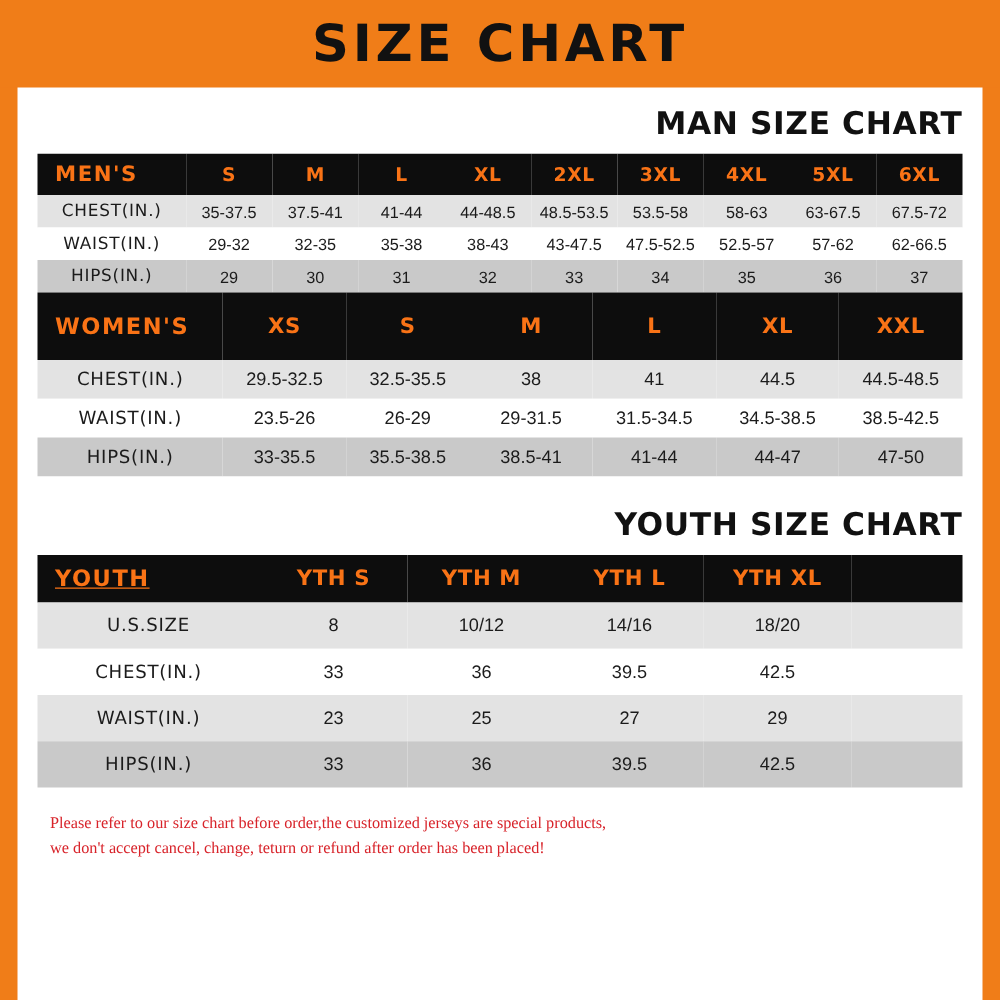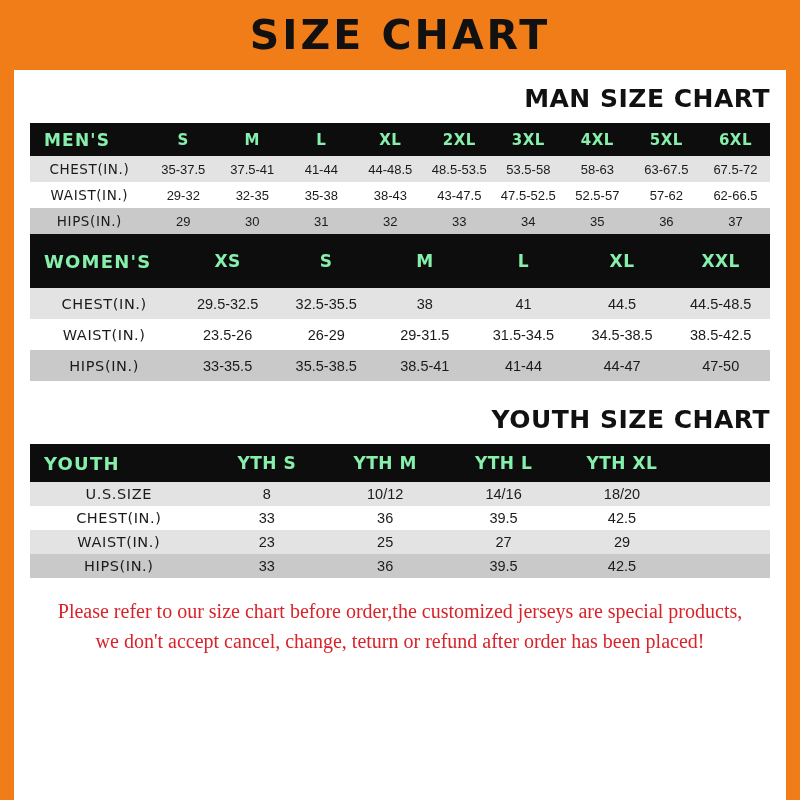--- a/index.html
+++ b/index.html
@@ -64,21 +64,21 @@
     padding: 0;
     font-size: 12.5px;
     color: #1b1b1b;
     font-family: "Liberation Sans", sans-serif;
   }
   
   tr.head-row {
     background: #0d0d0d;
   }
   tr.head-row th {
-    color: #86efac;
+    color: #f97316;
     height: 33px;
     font-weight: bold;
     font-size: 15px;
     letter-spacing: 0.5px;
     font-family: "DejaVu Sans", sans-serif;
   }
   tr.head-row th.row-label {
     text-align: left;
     padding-left: 14px;
     font-size: 17px;
@@ -101,31 +101,30 @@
   }
   
   table.women th, table.women td { font-size: 14px; }
   table.women tr.body-row td { height: 31px; font-size: 14.5px; }
   table.women tr.head-row th { height: 54px; font-size: 17px; }
   table.women tr.head-row th.row-label { font-size: 18px; }
   table.women tr.body-row td.row-label { font-size: 14.5px; }
 
   
   table.youth th, table.youth td { font-size: 14px; }
-  table.youth tr.body-row td { height: 24px; font-size: 14.5px; }
+  table.youth tr.body-row td { height: 37px; font-size: 14.5px; }
   table.youth tr.head-row th { height: 38px; font-size: 17px; }
-  table.youth tr.head-row th.row-label { font-size: 18px; }
+  table.youth tr.head-row th.row-label { font-size: 18px; text-decoration: underline; }
   table.youth tr.body-row td.row-label { font-size: 14.5px; }
 
   .footer-note {
     margin-top: 18px;
     padding: 0 10px;
-    text-align: center;
     color: #d8232a;
-    font-size: 20px;
+    font-size: 13px;
     line-height: 1.5;
     font-family: "Liberation Serif", serif;
   }
   .footer-note div { white-space: nowrap; }
 </style>
 </head>
 <body>
 
 <div class="page">
 

